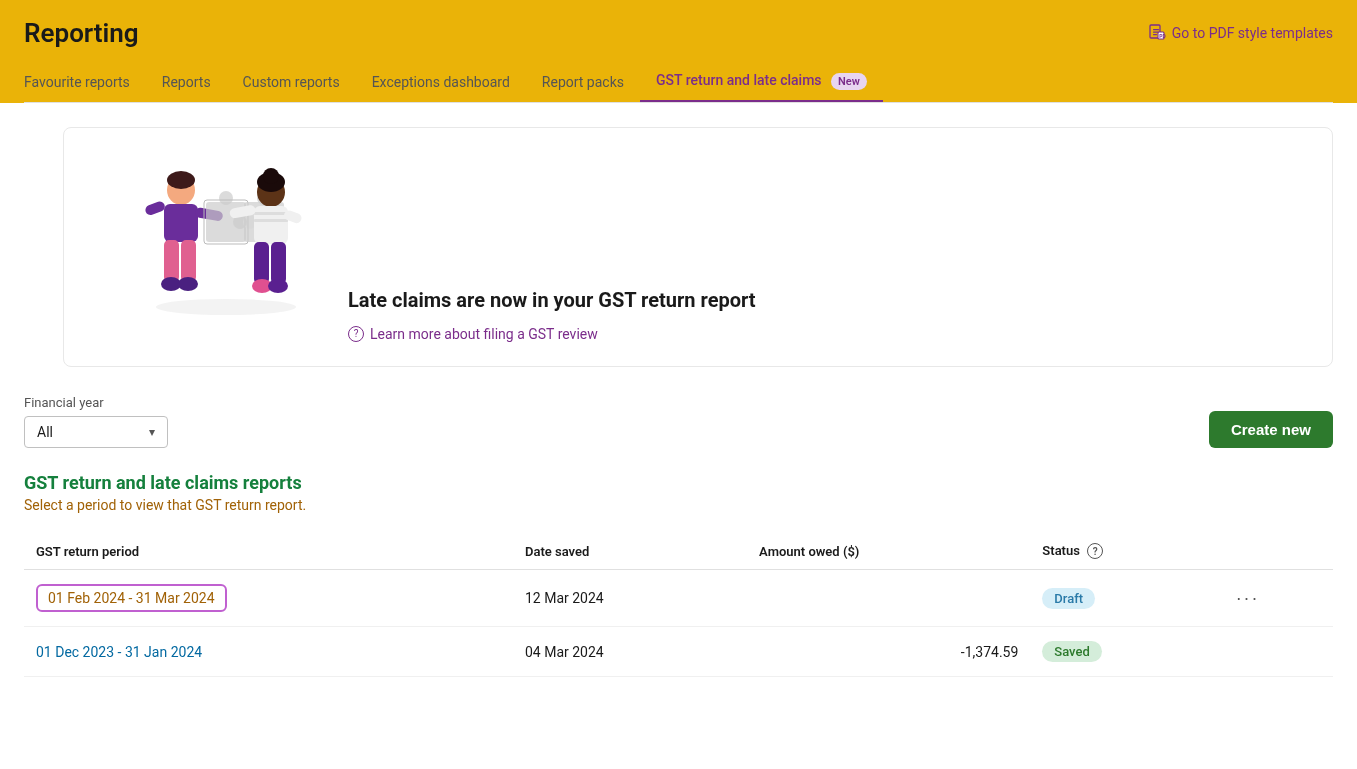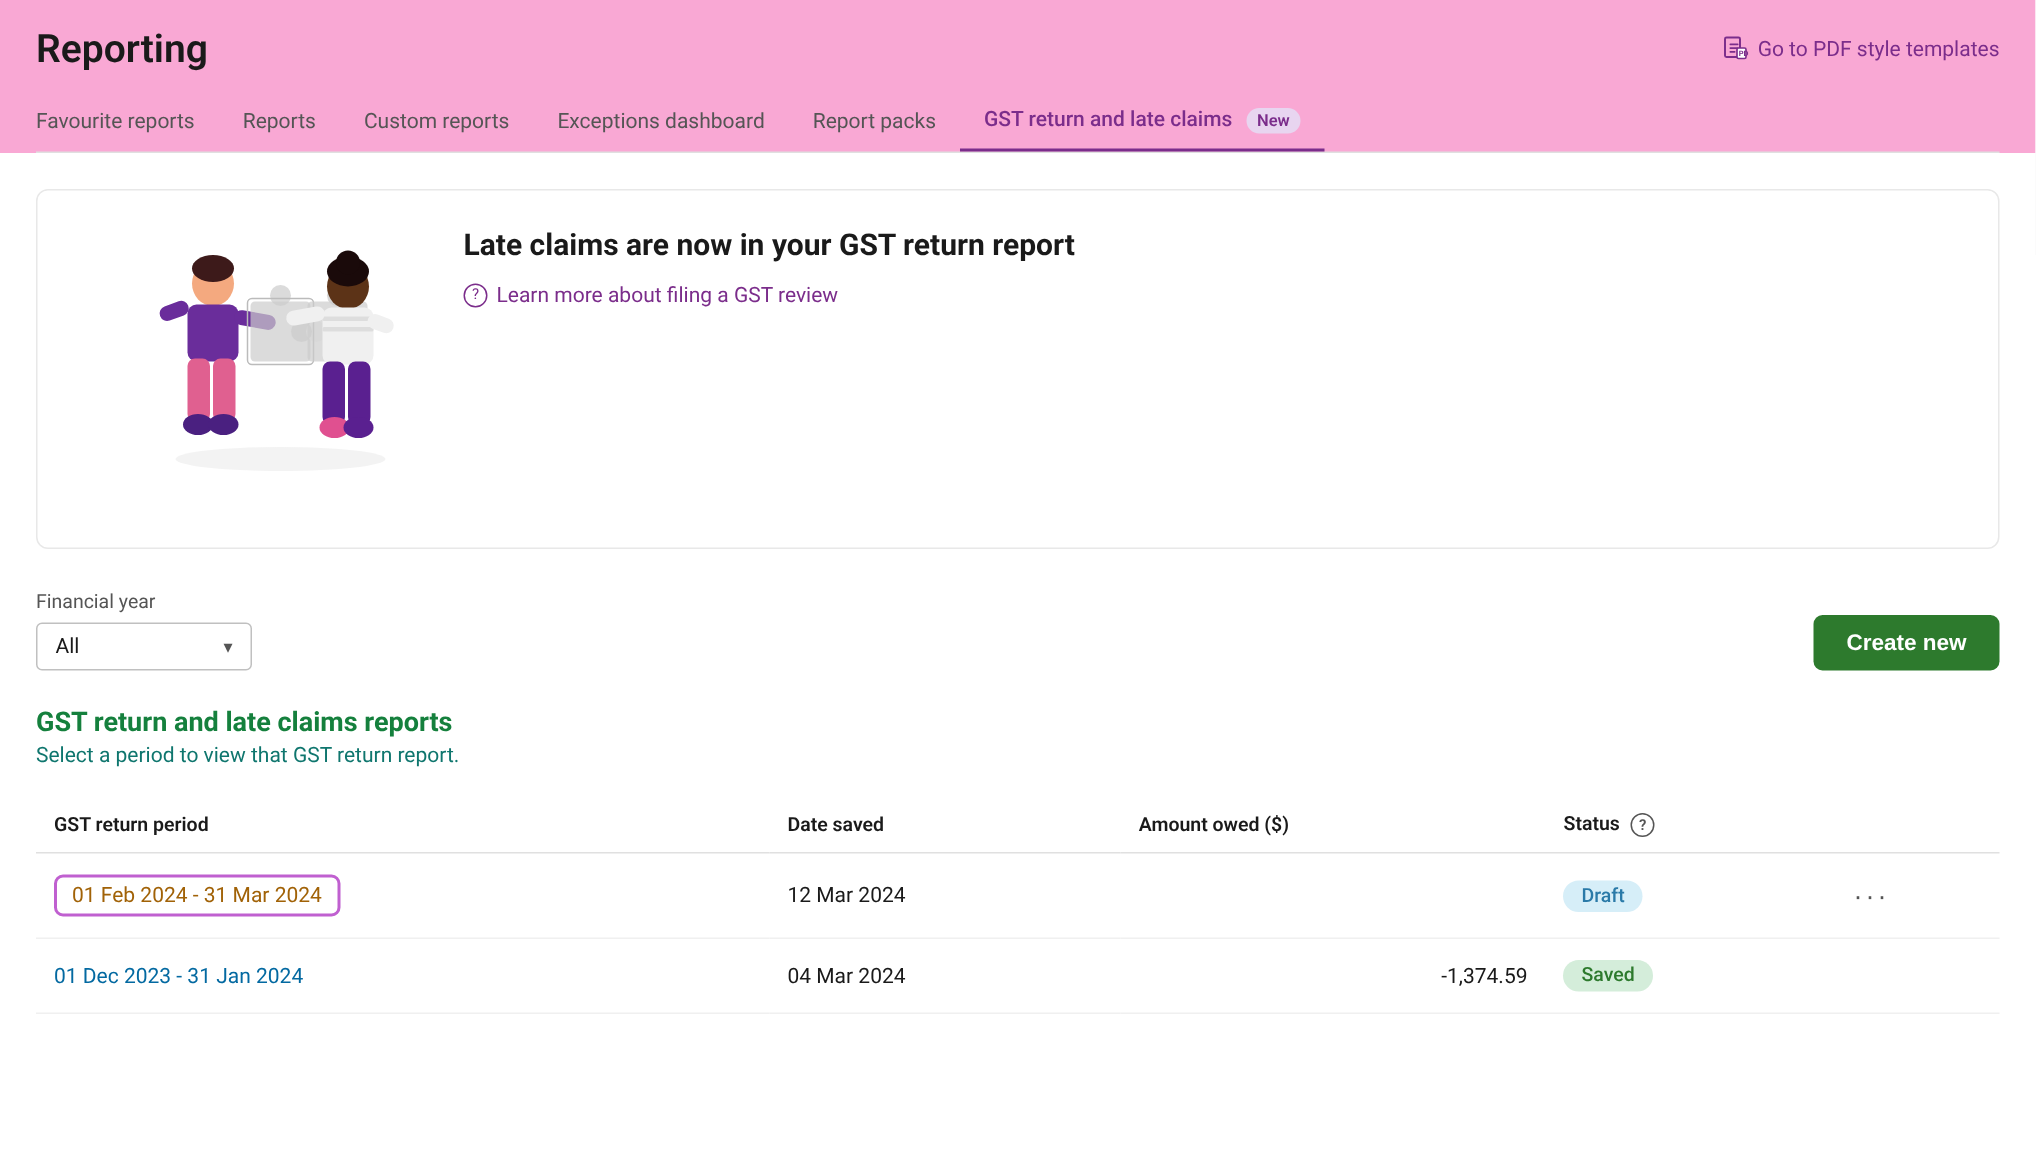--- a/index.html
+++ b/index.html
@@ -12,21 +12,21 @@
     .app-container {
       width: 1357px;
       min-height: 769px;
       background: #fff;
       display: flex;
       flex-direction: column;
     }
     
     .header {
       padding: 18px 24px 0 24px;
-      background: #f9a8d4;
+      background: #eab308;
     }
     .header-top {
       display: flex;
       justify-content: space-between;
       align-items: center;
       margin-bottom: 14px;
     }
     .page-title {
       font-size: 26px;
       font-weight: 600;
@@ -78,24 +78,25 @@
     .main-content {
       padding: 24px;
       flex: 1;
     }
     
     .banner {
       background: #fff;
       border: 1px solid #e8e8e8;
       border-radius: 8px;
       display: flex;
-      align-items: flex-start;
+      align-items: flex-end;
       padding: 24px 32px;
       margin-bottom: 28px;
       gap: 32px;
+      margin-left: 39px;
     }
     .banner-illustration {
       width: 220px;
       min-width: 220px;
       height: 190px;
       display: flex;
       align-items: center;
       justify-content: center;
     }
     .banner-text { flex: 1; }
@@ -156,21 +157,21 @@
     }
     
     .reports-section-title {
       font-size: 18px;
       font-weight: 700;
       color: #15803d;
       margin-bottom: 4px;
     }
     .reports-section-subtitle {
       font-size: 14px;
-      color: #0f766e;
+      color: #a16207;
       margin-bottom: 20px;
     }
     
     .reports-table { width: 100%; border-collapse: collapse; }
     .reports-table th {
       text-align: left;
       font-size: 13px;
       font-weight: 600;
       color: #1a1a1a;
       padding: 10px 12px;

